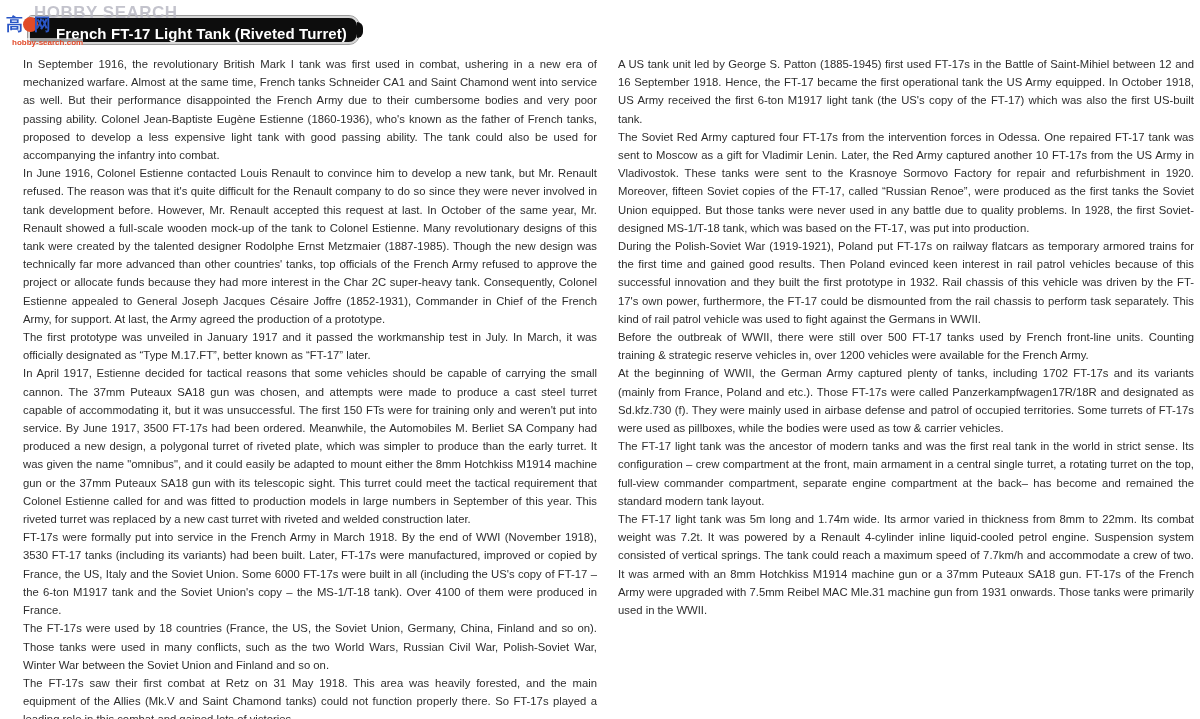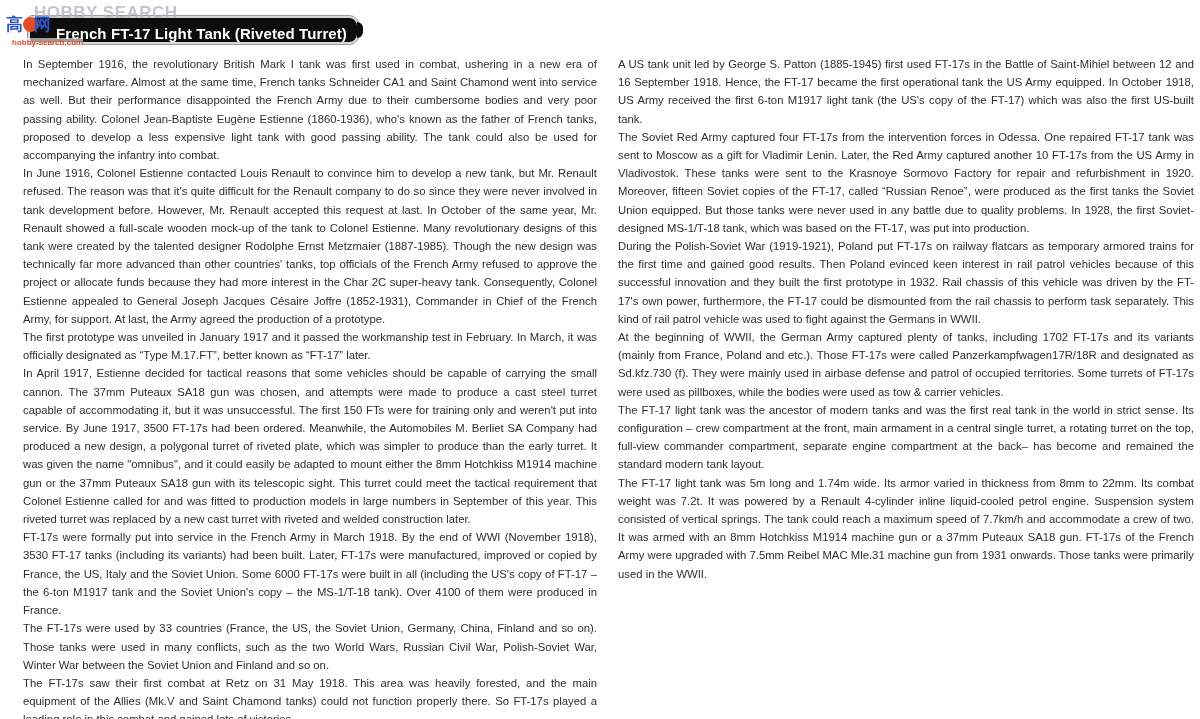--- a/index.html
+++ b/index.html
@@ -71,27 +71,28 @@
   <div class="watermark-logo">
     <span class="logo-dot"></span>
     <span class="logo-chars">高 网</span>
     <span class="logo-url">hobby-search.com</span>
   </div>
 </div>
 
 <div class="column col-left">
   <p>In September 1916, the revolutionary British Mark I tank was first used in combat, ushering in a new era of mechanized warfare. Almost at the same time, French tanks Schneider CA1 and Saint Chamond went into service as well. But their performance disappointed the French Army due to their cumbersome bodies and very poor passing ability. Colonel Jean-Baptiste Eugène Estienne (1860-1936), who's known as the father of French tanks, proposed to develop a less expensive light tank with good passing ability. The tank could also be used for accompanying the infantry into combat.</p>
   <p>In June 1916, Colonel Estienne contacted Louis Renault to convince him to develop a new tank, but Mr. Renault refused. The reason was that it's quite difficult for the Renault company to do so since they were never involved in tank development before. However, Mr. Renault accepted this request at last. In October of the same year, Mr. Renault showed a full-scale wooden mock-up of the tank to Colonel Estienne. Many revolutionary designs of this tank were created by the talented designer Rodolphe Ernst Metzmaier (1887-1985). Though the new design was technically far more advanced than other countries' tanks, top officials of the French Army refused to approve the project or allocate funds because they had more interest in the Char 2C super-heavy tank. Consequently, Colonel Estienne appealed to General Joseph Jacques Césaire Joffre (1852-1931), Commander in Chief of the French Army, for support. At last, the Army agreed the production of a prototype.</p>
-  <p>The first prototype was unveiled in January 1917 and it passed the workmanship test in February. In March, it was officially designated as “Type M.17.FT”, better known as “FT-17” later.</p>
+  <p>The first prototype was unveiled in January 1917 and it passed the workmanship test in July. In March, it was officially designated as “Type M.17.FT”, better known as “FT-17” later.</p>
   <p>In April 1917, Estienne decided for tactical reasons that some vehicles should be capable of carrying the small cannon. The 37mm Puteaux SA18 gun was chosen, and attempts were made to produce a cast steel turret capable of accommodating it, but it was unsuccessful. The first 150 FTs were for training only and weren't put into service. By June 1917, 3500 FT-17s had been ordered. Meanwhile, the Automobiles M. Berliet SA Company had produced a new design, a polygonal turret of riveted plate, which was simpler to produce than the early turret. It was given the name "omnibus", and it could easily be adapted to mount either the 8mm Hotchkiss M1914 machine gun or the 37mm Puteaux SA18 gun with its telescopic sight. This turret could meet the tactical requirement that Colonel Estienne called for and was fitted to production models in large numbers in September of this year. This riveted turret was replaced by a new cast turret with riveted and welded construction later.</p>
   <p>FT-17s were formally put into service in the French Army in March 1918. By the end of WWI (November 1918), 3530 FT-17 tanks (including its variants) had been built. Later, FT-17s were manufactured, improved or copied by France, the US, Italy and the Soviet Union. Some 6000 FT-17s were built in all (including the US's copy of FT-17 – the 6-ton M1917 tank and the Soviet Union's copy – the MS-1/T-18 tank). Over 4100 of them were produced in France.</p>
-  <p>The FT-17s were used by 33 countries (France, the US, the Soviet Union, Germany, China, Finland and so on). Those tanks were used in many conflicts, such as the two World Wars, Russian Civil War, Polish-Soviet War, Winter War between the Soviet Union and Finland and so on.</p>
+  <p>The FT-17s were used by 18 countries (France, the US, the Soviet Union, Germany, China, Finland and so on). Those tanks were used in many conflicts, such as the two World Wars, Russian Civil War, Polish-Soviet War, Winter War between the Soviet Union and Finland and so on.</p>
   <p>The FT-17s saw their first combat at Retz on 31 May 1918. This area was heavily forested, and the main equipment of the Allies (Mk.V and Saint Chamond tanks) could not function properly there. So FT-17s played a leading role in this combat and gained lots of victories.</p>
 </div>
 
 <div class="column col-right">
   <p>A US tank unit led by George S. Patton (1885-1945) first used FT-17s in the Battle of Saint-Mihiel between 12 and 16 September 1918. Hence, the FT-17 became the first operational tank the US Army equipped. In October 1918, US Army received the first 6-ton M1917 light tank (the US's copy of the FT-17) which was also the first US-built tank.</p>
   <p>The Soviet Red Army captured four FT-17s from the intervention forces in Odessa. One repaired FT-17 tank was sent to Moscow as a gift for Vladimir Lenin. Later, the Red Army captured another 10 FT-17s from the US Army in Vladivostok. These tanks were sent to the Krasnoye Sormovo Factory for repair and refurbishment in 1920. Moreover, fifteen Soviet copies of the FT-17, called “Russian Renoe”, were produced as the first tanks the Soviet Union equipped. But those tanks were never used in any battle due to quality problems. In 1928, the first Soviet-designed MS-1/T-18 tank, which was based on the FT-17, was put into production.</p>
   <p>During the Polish-Soviet War (1919-1921), Poland put FT-17s on railway flatcars as temporary armored trains for the first time and gained good results. Then Poland evinced keen interest in rail patrol vehicles because of this successful innovation and they built the first prototype in 1932. Rail chassis of this vehicle was driven by the FT-17's own power, furthermore, the FT-17 could be dismounted from the rail chassis to perform task separately. This kind of rail patrol vehicle was used to fight against the Germans in WWII.</p>
+  <p>Before the outbreak of WWII, there were still over 500 FT-17 tanks used by French front-line units. Counting training &amp; strategic reserve vehicles in, over 1200 vehicles were available for the French Army.</p>
   <p>At the beginning of WWII, the German Army captured plenty of tanks, including 1702 FT-17s and its variants (mainly from France, Poland and etc.). Those FT-17s were called Panzerkampfwagen17R/18R and designated as Sd.kfz.730 (f). They were mainly used in airbase defense and patrol of occupied territories. Some turrets of FT-17s were used as pillboxes, while the bodies were used as tow &amp; carrier vehicles.</p>
   <p>The FT-17 light tank was the ancestor of modern tanks and was the first real tank in the world in strict sense. Its configuration – crew compartment at the front, main armament in a central single turret, a rotating turret on the top, full-view commander compartment, separate engine compartment at the back– has become and remained the standard modern tank layout.</p>
   <p>The FT-17 light tank was 5m long and 1.74m wide. Its armor varied in thickness from 8mm to 22mm. Its combat weight was 7.2t. It was powered by a Renault 4-cylinder inline liquid-cooled petrol engine. Suspension system consisted of vertical springs. The tank could reach a maximum speed of 7.7km/h and accommodate a crew of two. It was armed with an 8mm Hotchkiss M1914 machine gun or a 37mm Puteaux SA18 gun. FT-17s of the French Army were upgraded with 7.5mm Reibel MAC Mle.31 machine gun from 1931 onwards. Those tanks were primarily used in the WWII.</p>
 </div>
 
 </body></html>

